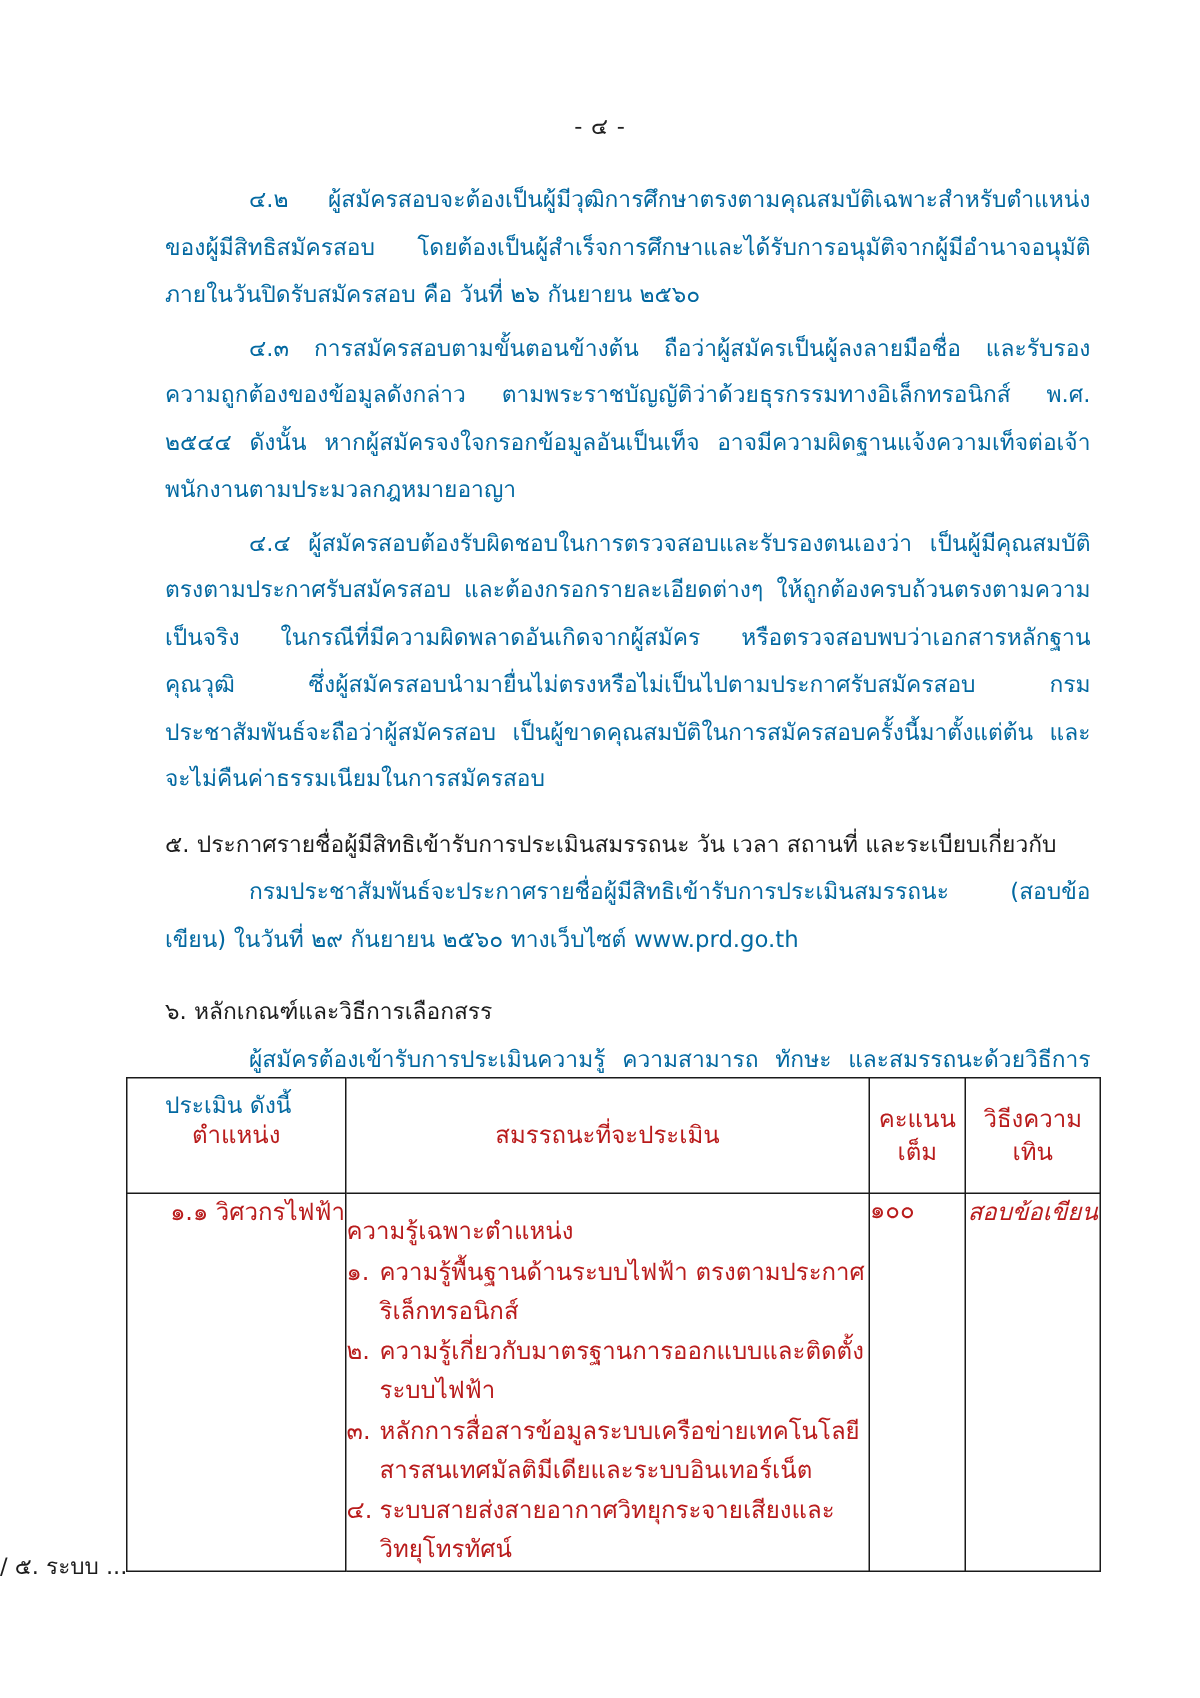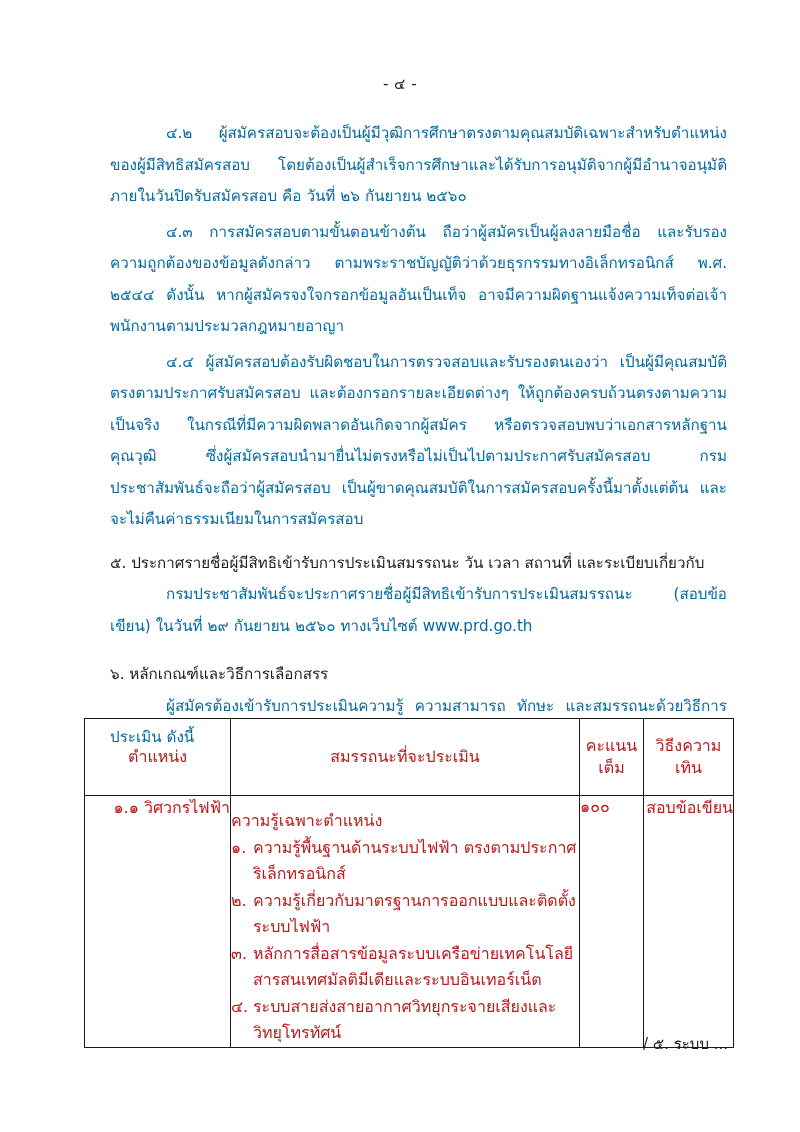--- a/index.html
+++ b/index.html
@@ -122,22 +122,23 @@
 
   .cell-score {
     padding: 12px 0 0 0;
     text-align: left;
     line-height: 24px;
     font-family: Liberation Mono, monospace;
   }
 
   .cell-method {
     padding: 12px 0 0 8px;
-    text-align: right;
+    text-align: center;
     line-height: 24px;
+    font-style: italic;
   }
 
   .comp-title {
     margin: 12px 0 0 0;
     display: block;
   }
 
   .comp-list {
     list-style: none;
     margin: 0;
@@ -156,21 +157,20 @@
     left: 0;
     top: 0;
   }
 
   
   .footer-note {
     position: absolute;
     top: 1032px;
     left: 0;
     width: 728px;
-    text-align: right;
     font-size: 15px;
     color: #1c1c1c;
   }
 </style>
 </head>
 <body>
 
 <div class="page">
 
   <div class="page-number">- ๔ -</div>

